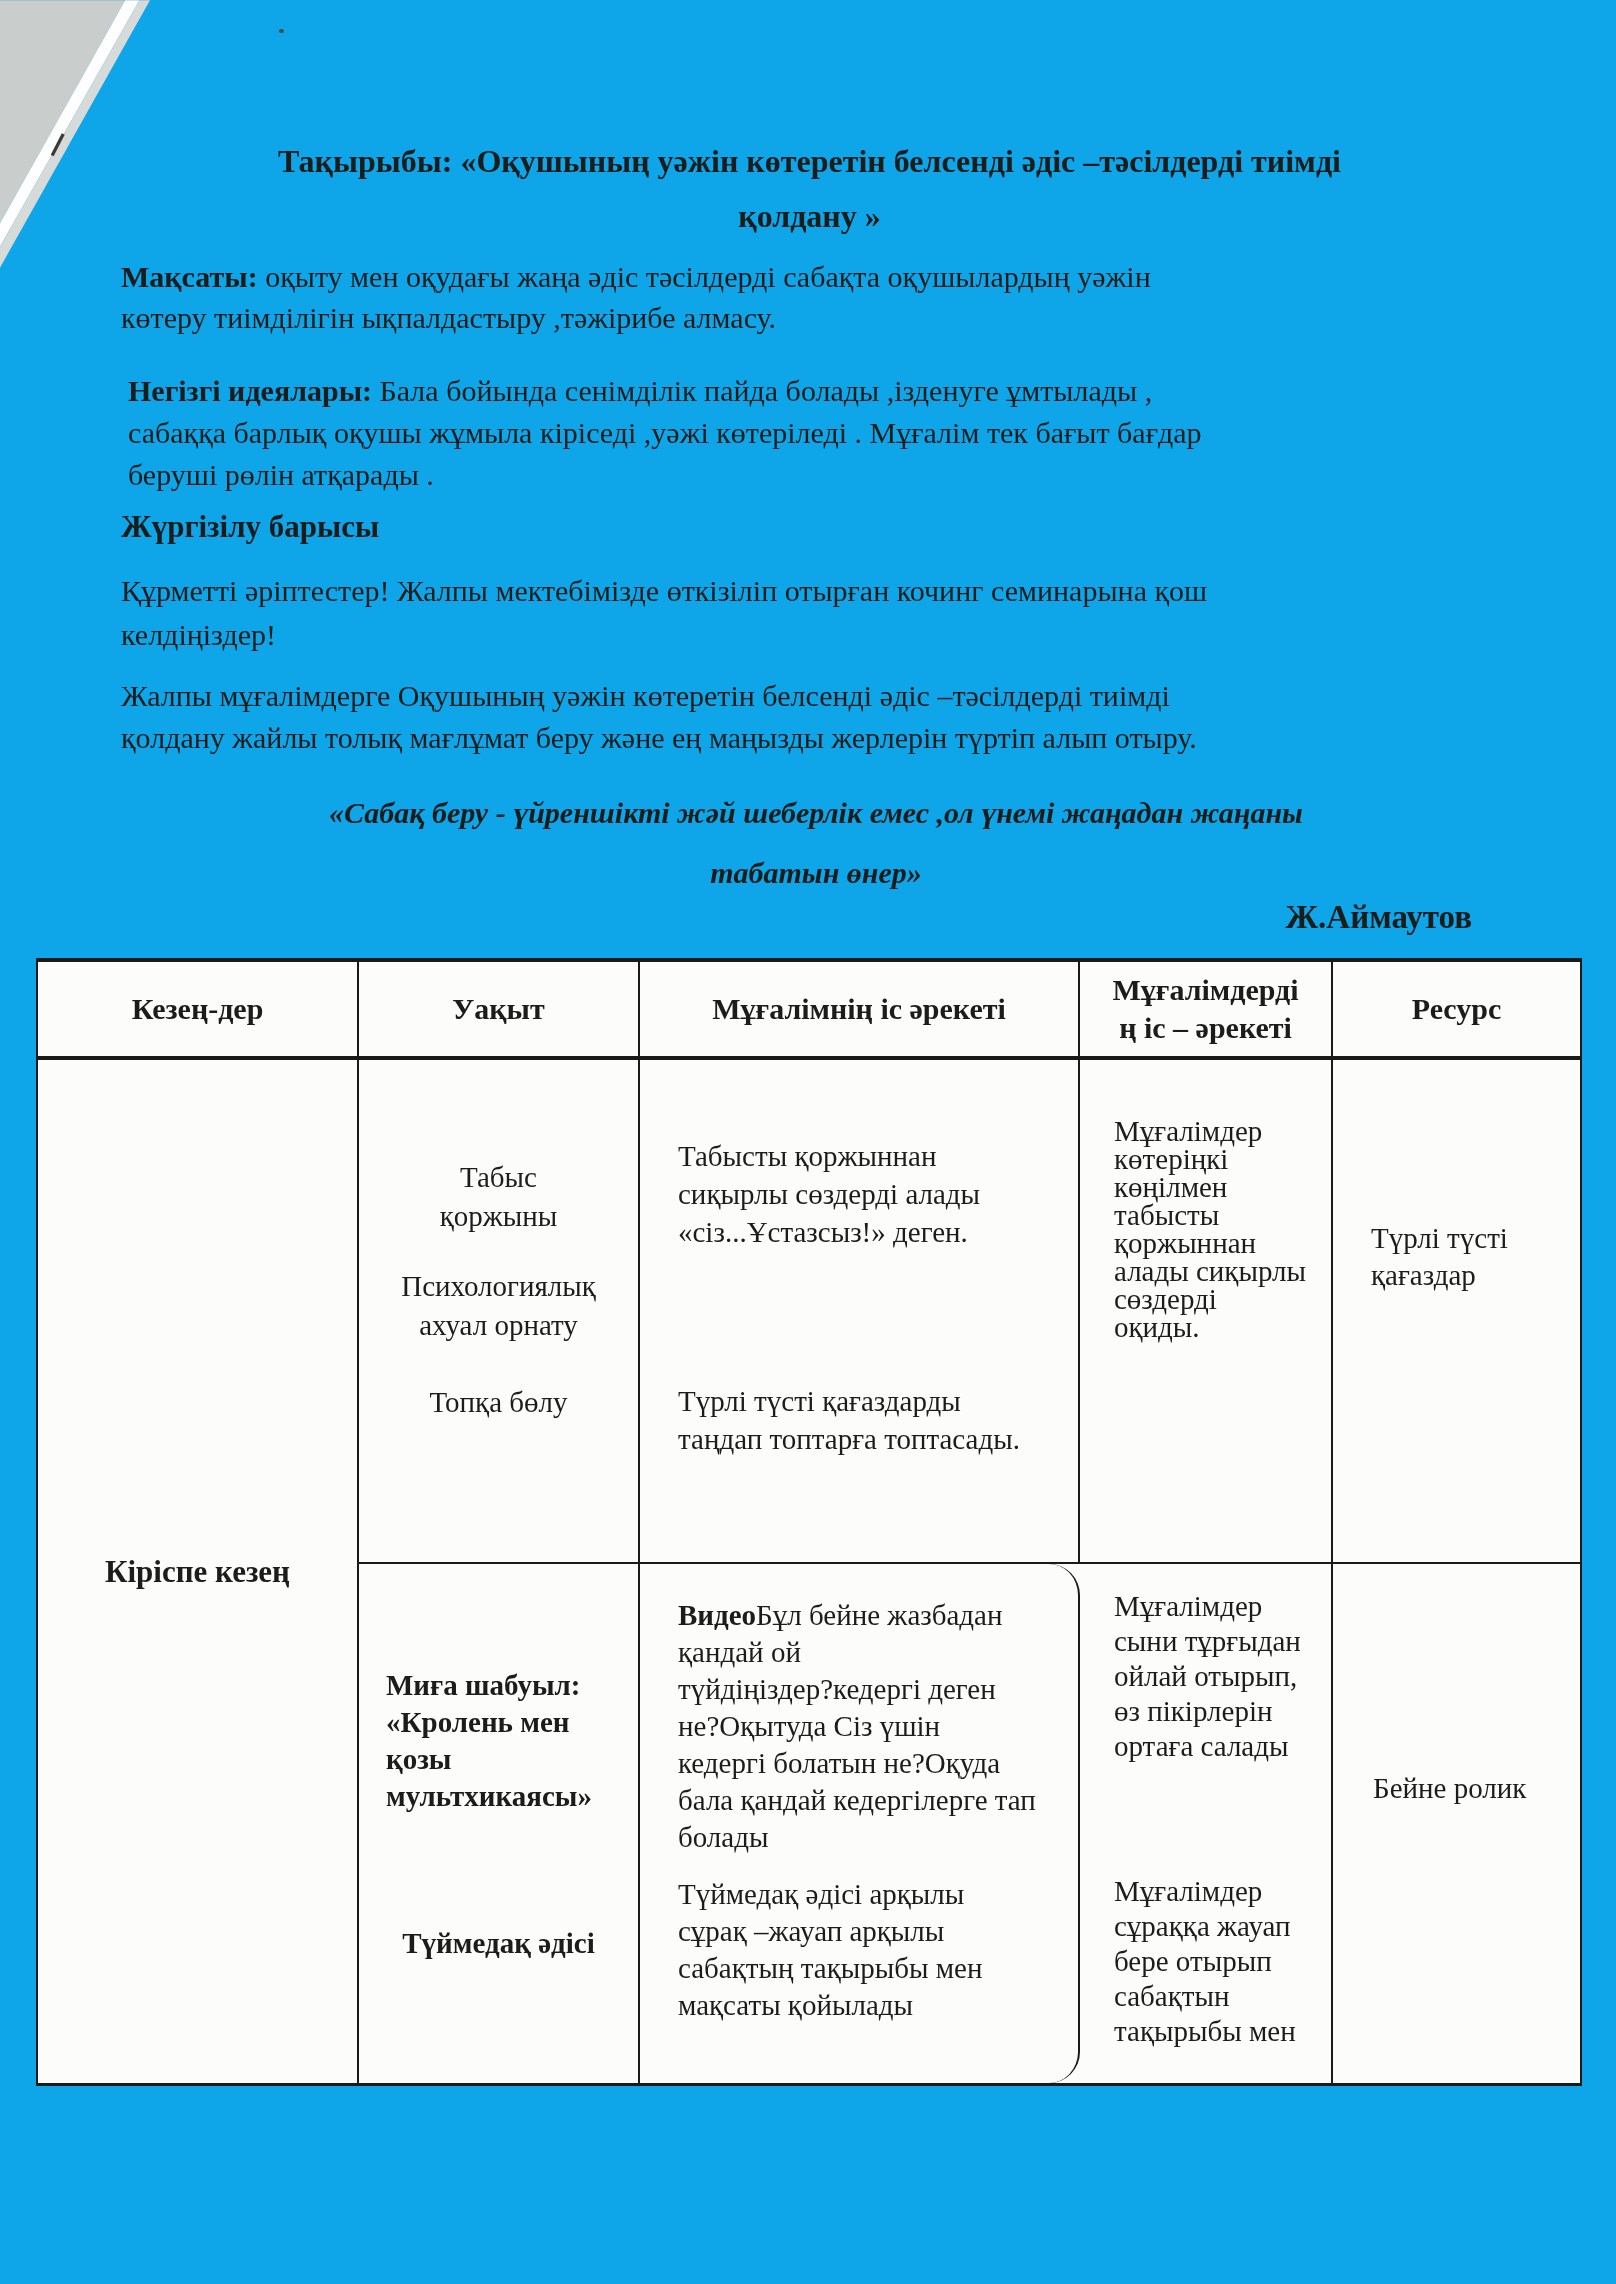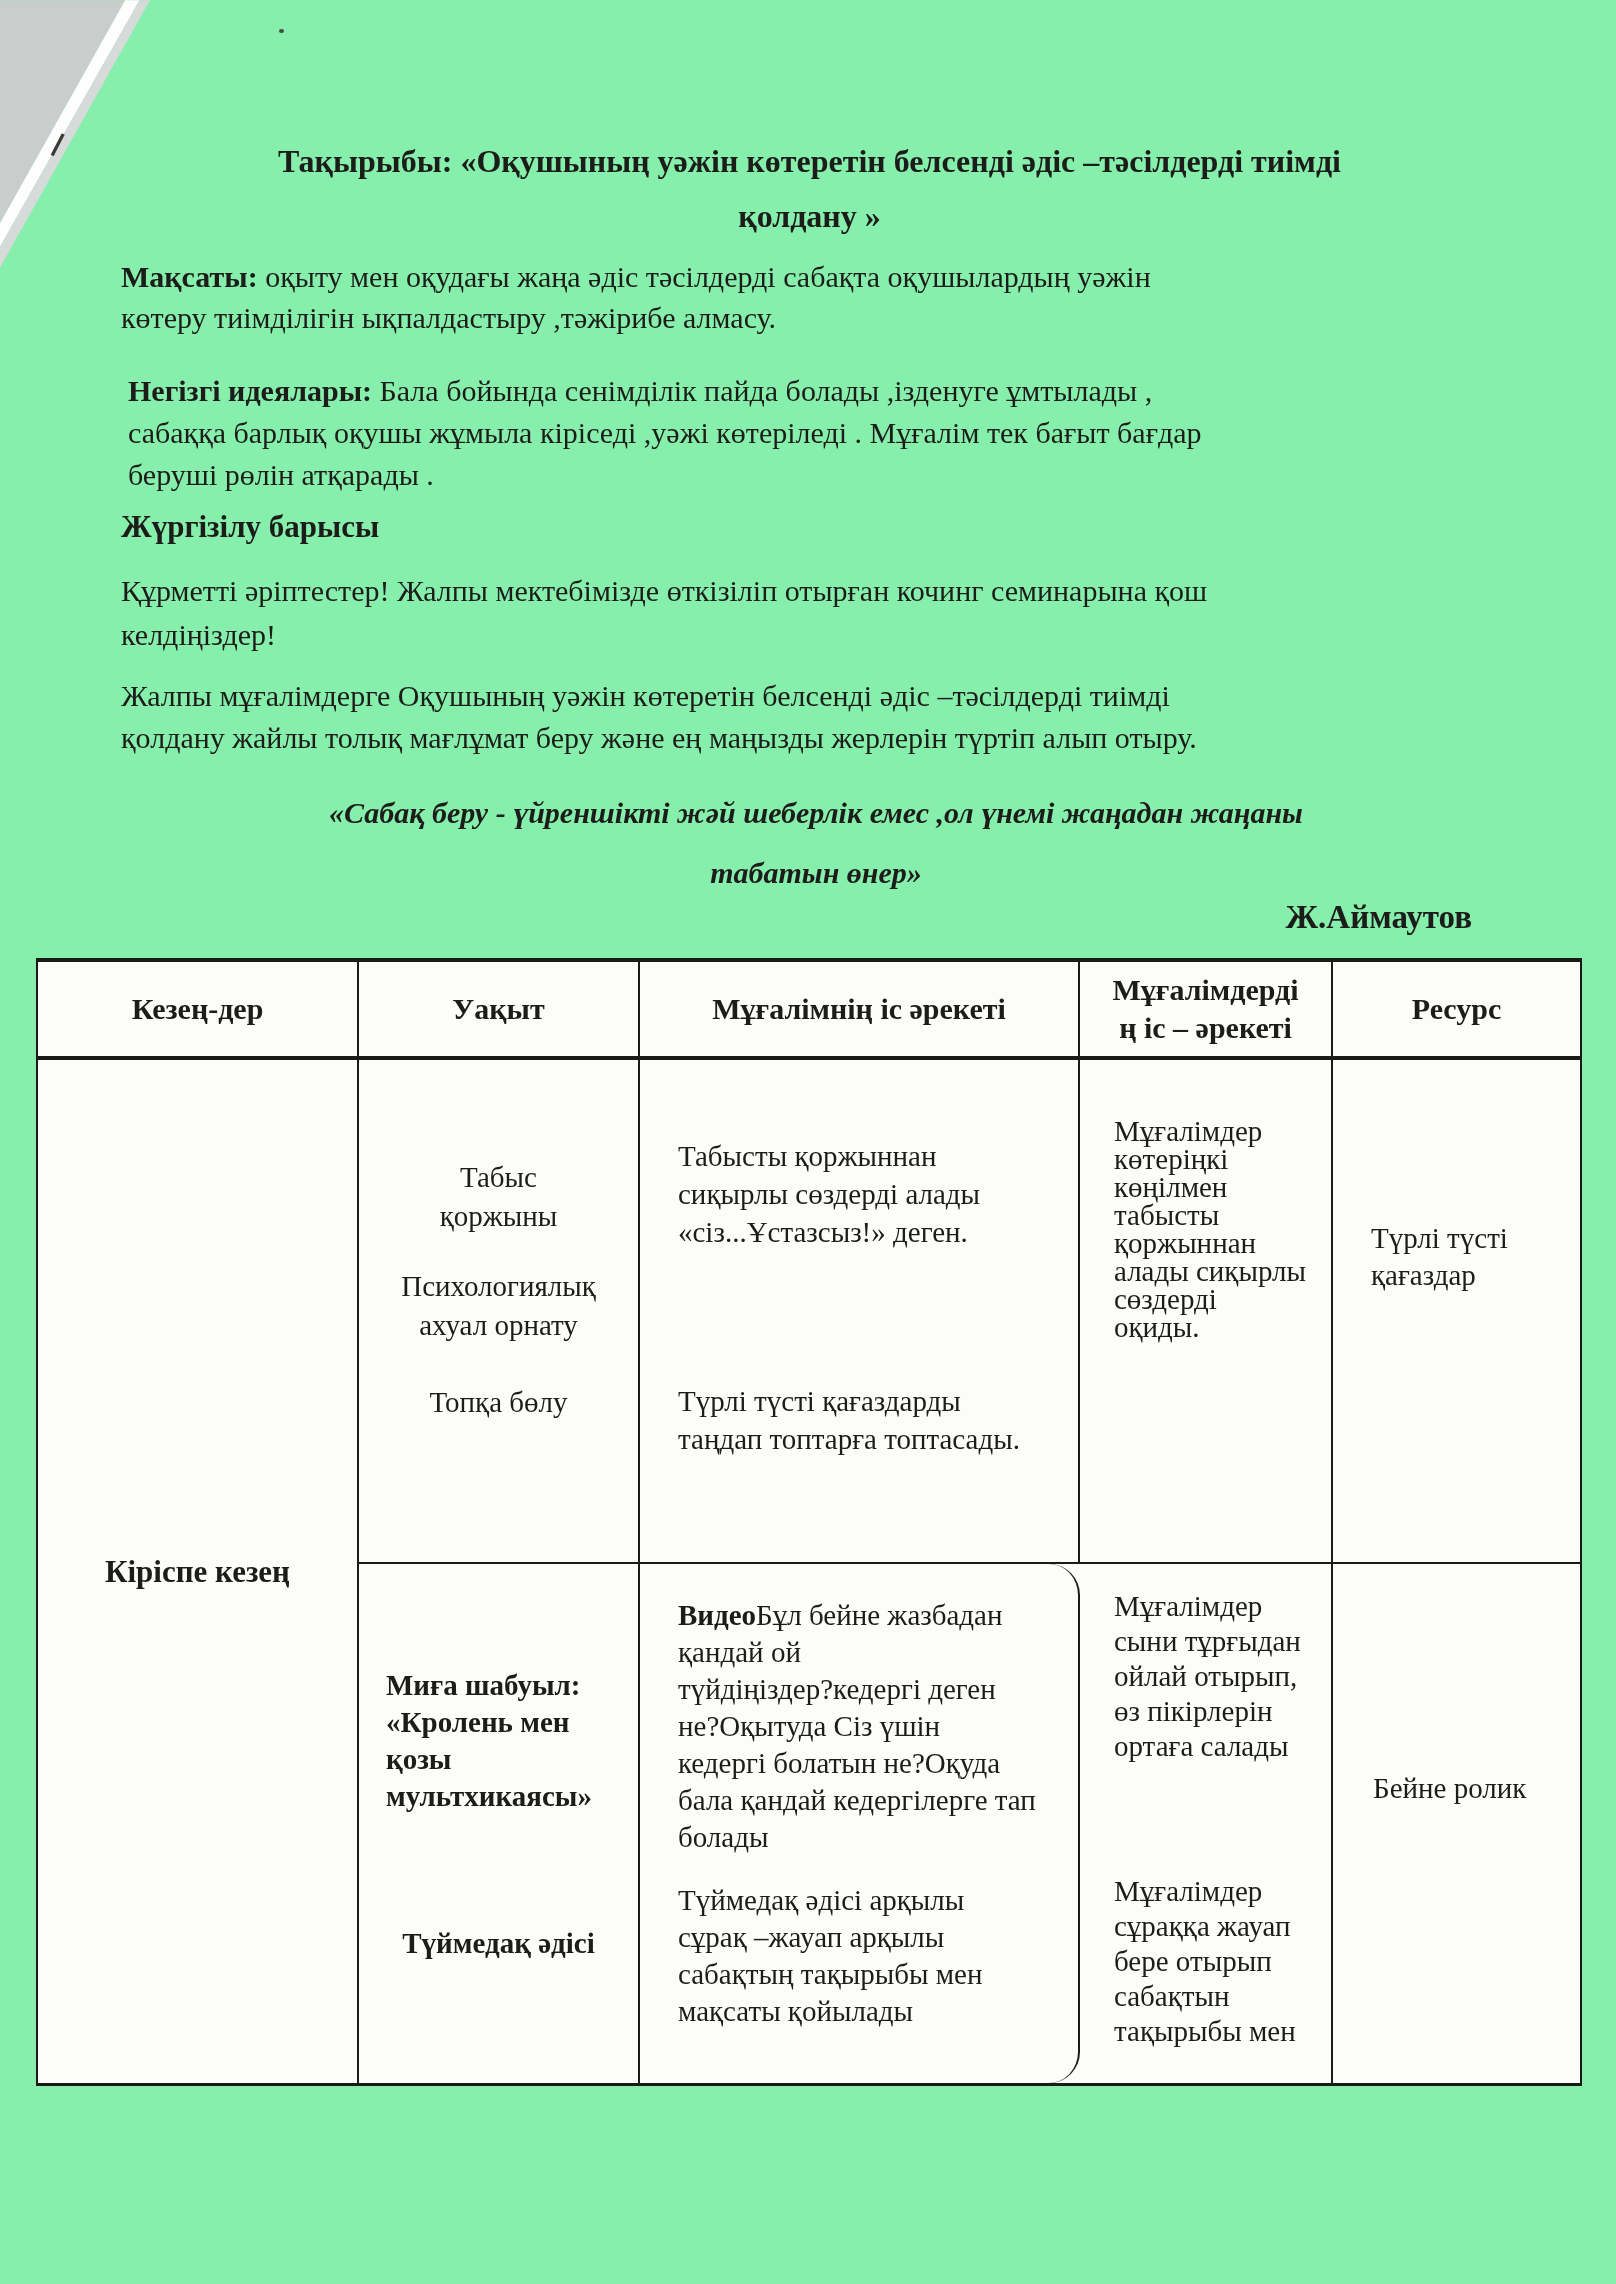--- a/index.html
+++ b/index.html
@@ -3,21 +3,21 @@
 <meta charset="utf-8">
 <style>
   html,body{margin:0;padding:0;}
   body{
     width:1616px;height:2284px;
     background:#e9e9e7;
     font-family:"Liberation Serif","DejaVu Serif",serif;
   }
   .page{
     position:relative;width:1616px;height:2284px;
-    background:#86efac;color:#1c1c1a;overflow:hidden;
+    background:#0ea5e9;color:#1c1c1a;overflow:hidden;
   }
   .pre{white-space:pre-line;}
   .abs{position:absolute;}
   .title{
     left:98px;top:134px;width:1423px;
     font-size:32px;font-weight:bold;line-height:55px;
     text-align:center;margin:0;
   }
   .para{
     font-size:30px;line-height:41px;margin:0;
@@ -68,21 +68,21 @@
   .r1c5{grid-column:5;grid-row:2;border-right:none;font-size:29px;line-height:37px;padding:160px 6.5px 0 38px;}
   .r2c2{grid-column:2;grid-row:3;border-bottom:none;font-weight:bold;font-size:29px;line-height:37px;padding-top:103px;}
   .r2c3{grid-column:3;grid-row:3;border-bottom:none;font-size:29px;line-height:37px;padding:33px 17px 0 38px;border-radius:31px;}
   .r2c4{grid-column:4;grid-row:3;border-bottom:none;font-size:29px;line-height:35px;padding:25px 9px 0 34px;}
   .r2c5{grid-column:5;grid-row:3;border:none;font-size:29px;padding:208px 6.5px 0 40px;}
   .mt1{margin-top:31px;}
   .mt2{margin-top:38px;}
   .gap1{margin-top:131px;}
   .blk-left{text-align:left;padding-left:27px;}
   .mt3{margin-top:110px;text-align:center;}
-  .gap2{margin-top:26px;}
+  .gap2{margin-top:20px;}
   .gap3{margin-top:110px;}
   .r1c4 .pre{line-height:28px;}
   
   .speck{position:absolute;background:#4c4c48;border-radius:50%;}
 </style>
 </head>
 <body>
 
 <div class="page">
 

